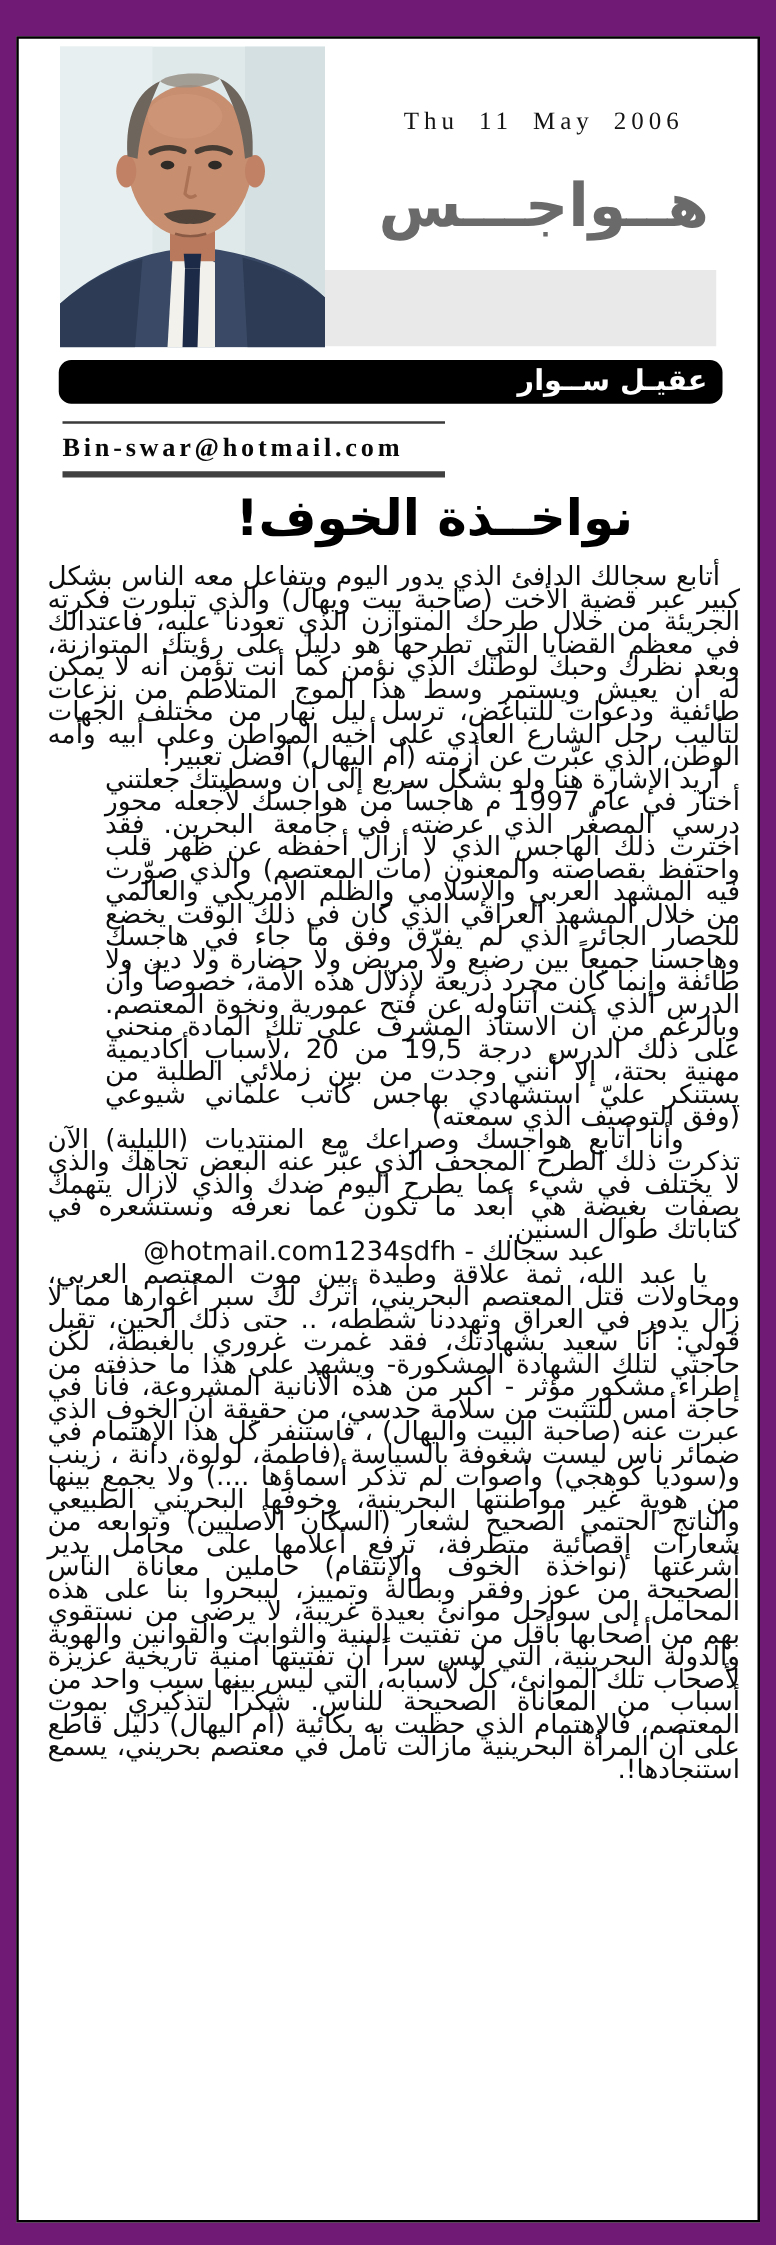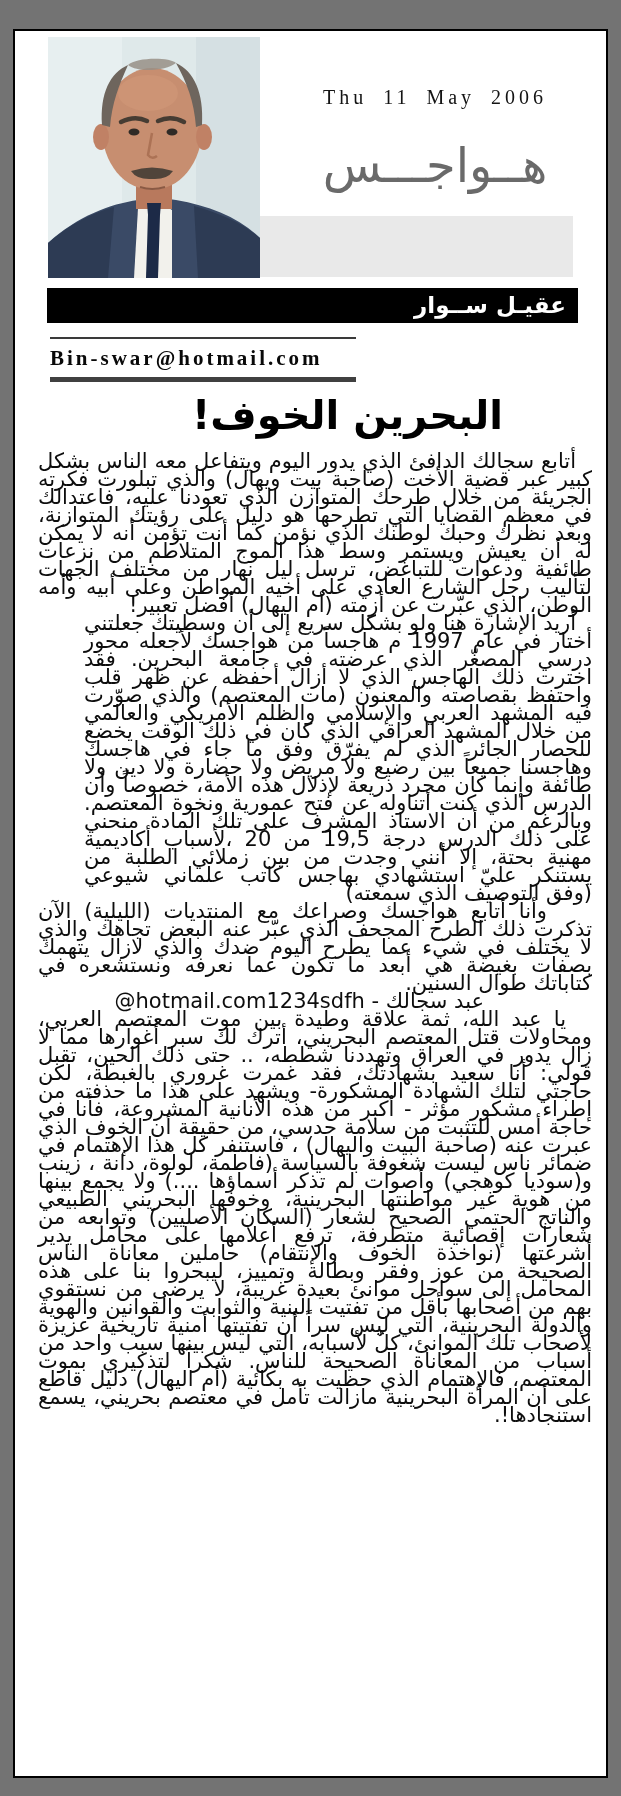--- a/index.html
+++ b/index.html
@@ -1,44 +1,45 @@
 <!DOCTYPE html>
 <html lang="ar"><head>
 <meta charset="utf-8">
 <style>
   html,body{margin:0;padding:0;background:#fff;}
   .page{
-    position:relative;width:621px;height:1796px;background:#737373;
+    position:relative;width:621px;height:1796px;background:#701a75;
     font-family:"DejaVu Sans",sans-serif;overflow:hidden;
   }
   .frame{
     position:absolute;left:13px;top:29px;width:595px;height:1749px;
     box-sizing:border-box;border:2px solid #000;background:#fff;overflow:hidden;
   }
   .photo{
     position:absolute;left:33px;top:6px;width:212px;height:241px;overflow:hidden;
   }
   .photo svg{display:block;width:100%;height:100%;}
   .date{
     position:absolute;left:255px;top:55px;width:330px;text-align:center;
     font-family:"Liberation Serif",serif;font-size:20px;color:#141414;
     letter-spacing:4px;word-spacing:7px;white-space:nowrap;
   }
   .column-title{
     position:absolute;left:255px;top:96px;width:330px;text-align:center;
-    direction:rtl;font-size:48px;font-weight:normal;color:#6a6a6a;line-height:1.6;
+    direction:rtl;font-size:48px;font-weight:bold;color:#6a6a6a;line-height:1.6;
     white-space:nowrap;
   }
   .gray-band{
     position:absolute;left:245px;top:185px;width:313px;height:61px;background:#e9e9e9;
   }
   .author-bar{
     position:absolute;left:32px;top:257px;width:531px;height:35px;background:#000;
     box-sizing:border-box;display:flex;align-items:center;justify-content:flex-end;
     padding:0 12px;
+    border-radius:10px;
   }
   .author-bar .name{
     direction:rtl;color:#fff;font-weight:bold;font-size:23px;line-height:1;
     white-space:nowrap;
   }
   .email-block{
     position:absolute;left:35px;top:306px;width:306px;
     border-top:2px solid #3a3a3a;border-bottom:5px solid #404040;
     padding:7px 0 6px 0;
   }
@@ -104,21 +105,21 @@
     <div class="gray-band"></div>
 
     <div class="author-bar">
       <span class="name">عقيـل ســوار</span>
     </div>
 
     <div class="email-block">
       <div class="email">Bin-swar@hotmail.com</div>
     </div>
 
-    <h1 class="headline">البحرين الخوف!</h1>
+    <h1 class="headline">نواخــذة الخوف!</h1>
 
     <div class="body-text">
       <p class="p1">أتابع سجالك الدافئ الذي يدور اليوم ويتفاعل معه الناس بشكل كبير عبر قضية الأخت (صاحبة بيت ويهال) والذي تبلورت فكرته الجريئة من خلال طرحك المتوازن الذي تعودنا عليه، فاعتدالك في معظم القضايا التي تطرحها هو دليل على رؤيتك المتوازنة، وبعد نظرك وحبك لوطنك الذي نؤمن كما أنت تؤمن أنه لا يمكن له أن يعيش ويستمر وسط هذا الموج المتلاطم من نزعات طائفية ودعوات للتباغض، ترسل ليل نهار من مختلف الجهات لتأليب رجل الشارع العادي على أخيه المواطن وعلى أبيه وأمه الوطن، الذي عبّرت عن أزمته (أم اليهال) أفضل تعبير!</p>
       <p class="p2">أريد الإشارة هنا ولو بشكل سريع إلى أن وسطيتك جعلتني أختار في عام 1997 م هاجساً من هواجسك لأجعله محور درسي المصغّر الذي عرضته في جامعة البحرين. فقد اخترت ذلك الهاجس الذي لا أزال أحفظه عن ظهر قلب واحتفظ بقصاصته والمعنون (مات المعتصم) والذي صوّرت فيه المشهد العربي والإسلامي والظلم الأمريكي والعالمي من خلال المشهد العراقي الذي كان في ذلك الوقت يخضع للحصار الجائر الذي لم يفرّق وفق ما جاء في هاجسك وهاجسنا جميعاً بين رضيع ولا مريض ولا حضارة ولا دين ولا طائفة وإنما كان مجرد ذريعة لإذلال هذه الأمة، خصوصاً وأن الدرس الذي كنت أتناوله عن فتح عمورية ونخوة المعتصم. وبالرغم من أن الاستاذ المشرف على تلك المادة منحني على ذلك الدرس درجة 19,5 من 20 ،لأسباب أكاديمية مهنية بحتة، إلا أنني وجدت من بين زملائي الطلبة من يستنكر عليّ استشهادي بهاجس كاتب علماني شيوعي (وفق التوصيف الذي سمعته)</p>
       <p class="p3">وأنا أتابع هواجسك وصراعك مع المنتديات (الليلية) الآن تذكرت ذلك الطرح المجحف الذي عبّر عنه البعض تجاهك والذي لا يختلف في شيء عما يطرح اليوم ضدك والذي لازال يتهمك بصفات بغيضة هي أبعد ما تكون عما نعرفه ونستشعره في كتاباتك طوال السنين.</p>
       <p class="sig">عبد سجالك - ‎@hotmail.com1234sdfh</p>
       <p class="p4">يا عبد الله، ثمة علاقة وطيدة بين موت المعتصم العربي، ومحاولات قتل المعتصم البحريني، أترك لك سبر أغوارها مما لا زال يدور في العراق وتهددنا شططه، .. حتى ذلك الحين، تقبل قولي: أنا سعيد بشهادتك، فقد غمرت غروري بالغبطة، لكن حاجتي لتلك الشهادة المشكورة- ويشهد على هذا ما حذفته من إطراء مشكور مؤثر - أكبر من هذه الأنانية المشروعة، فأنا في حاجة أمس للتثبت من سلامة حدسي، من حقيقة أن الخوف الذي عبرت عنه (صاحبة البيت واليهال) ، فاستنفر كل هذا الإهتمام في ضمائر ناس ليست شغوفة بالسياسة (فاطمة، لولوة، دانة ، زينب و(سوديا كوهجي) وأصوات لم تذكر أسماؤها ....) ولا يجمع بينها من هوية غير مواطنتها البحرينية، وخوفها البحريني الطبيعي والناتج الحتمي الصحيح لشعار (السكان الأصليين) وتوابعه من شعارات إقصائية متطرفة، ترفع أعلامها على محامل يدير أشرعتها (نواخذة الخوف والإنتقام) حاملين معاناة الناس الصحيحة من عوز وفقر وبطالة وتمييز، ليبحروا بنا على هذه المحامل إلى سواحل موانئ بعيدة غريبة، لا يرضى من نستقوي بهم من أصحابها بأقل من تفتيت البنية والثوابت والقوانين والهوية والدولة البحرينية، التي ليس سراً أن تفتيتها أمنية تاريخية عزيزة لأصحاب تلك الموانئ، كلٌ لأسبابه، التي ليس بينها سبب واحد من أسباب من المعاناة الصحيحة للناس. شكراً لتذكيري بموت المعتصم، فالإهتمام الذي حظيت به بكائية (أم اليهال) دليل قاطع على أن المرأة البحرينية مازالت تأمل في معتصم بحريني، يسمع استنجادها!.</p>
     </div>
 
   </div>

